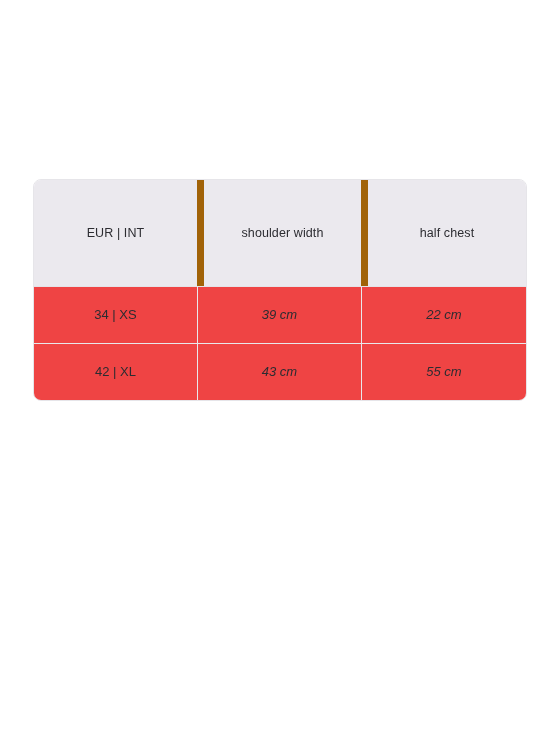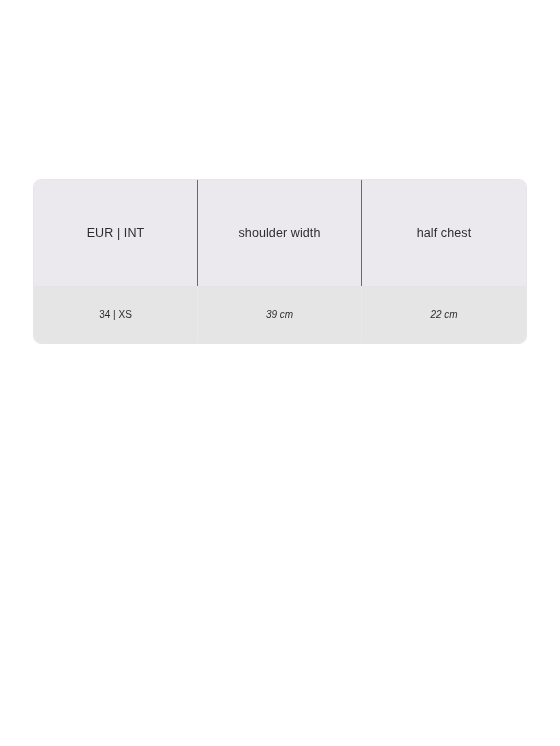--- a/index.html
+++ b/index.html
@@ -57,28 +57,28 @@
 
   
   thead th {
     height: 106px;
     background: #ebe9ee;
     font-size: 12.5px;
     letter-spacing: 0.1px;
     line-height: 1.2;
   }
   thead th.col-div {
-    border-left: 1px solid #a16207;
+    border-left: 7px solid #a16207;
   }
 
   
   tbody td {
     height: 56px;
-    background: #e5e5e5;
-    font-size: 10px;
+    background: #ef4444;
+    font-size: 13px;
     line-height: 1.2;
     border-top: 1px solid #e9e8eb;
   }
   tbody tr:first-child td {
     border-top: 1px solid #e4e3e7;
   }
   tbody td.col-div {
     border-left: 1px solid #e9e8eb;
     font-style: italic;
   }
@@ -101,17 +101,22 @@
           <th class="col-div">shoulder width</th>
           <th class="col-div">half chest</th>
         </tr>
       </thead>
       <tbody>
         <tr>
           <td>34 | XS</td>
           <td class="col-div">39 cm</td>
           <td class="col-div">22 cm</td>
         </tr>
+        <tr>
+          <td>42 | XL</td>
+          <td class="col-div">43 cm</td>
+          <td class="col-div">55 cm</td>
+        </tr>
       </tbody>
     </table>
   </div>
 
 </div>
 
 </body></html>

